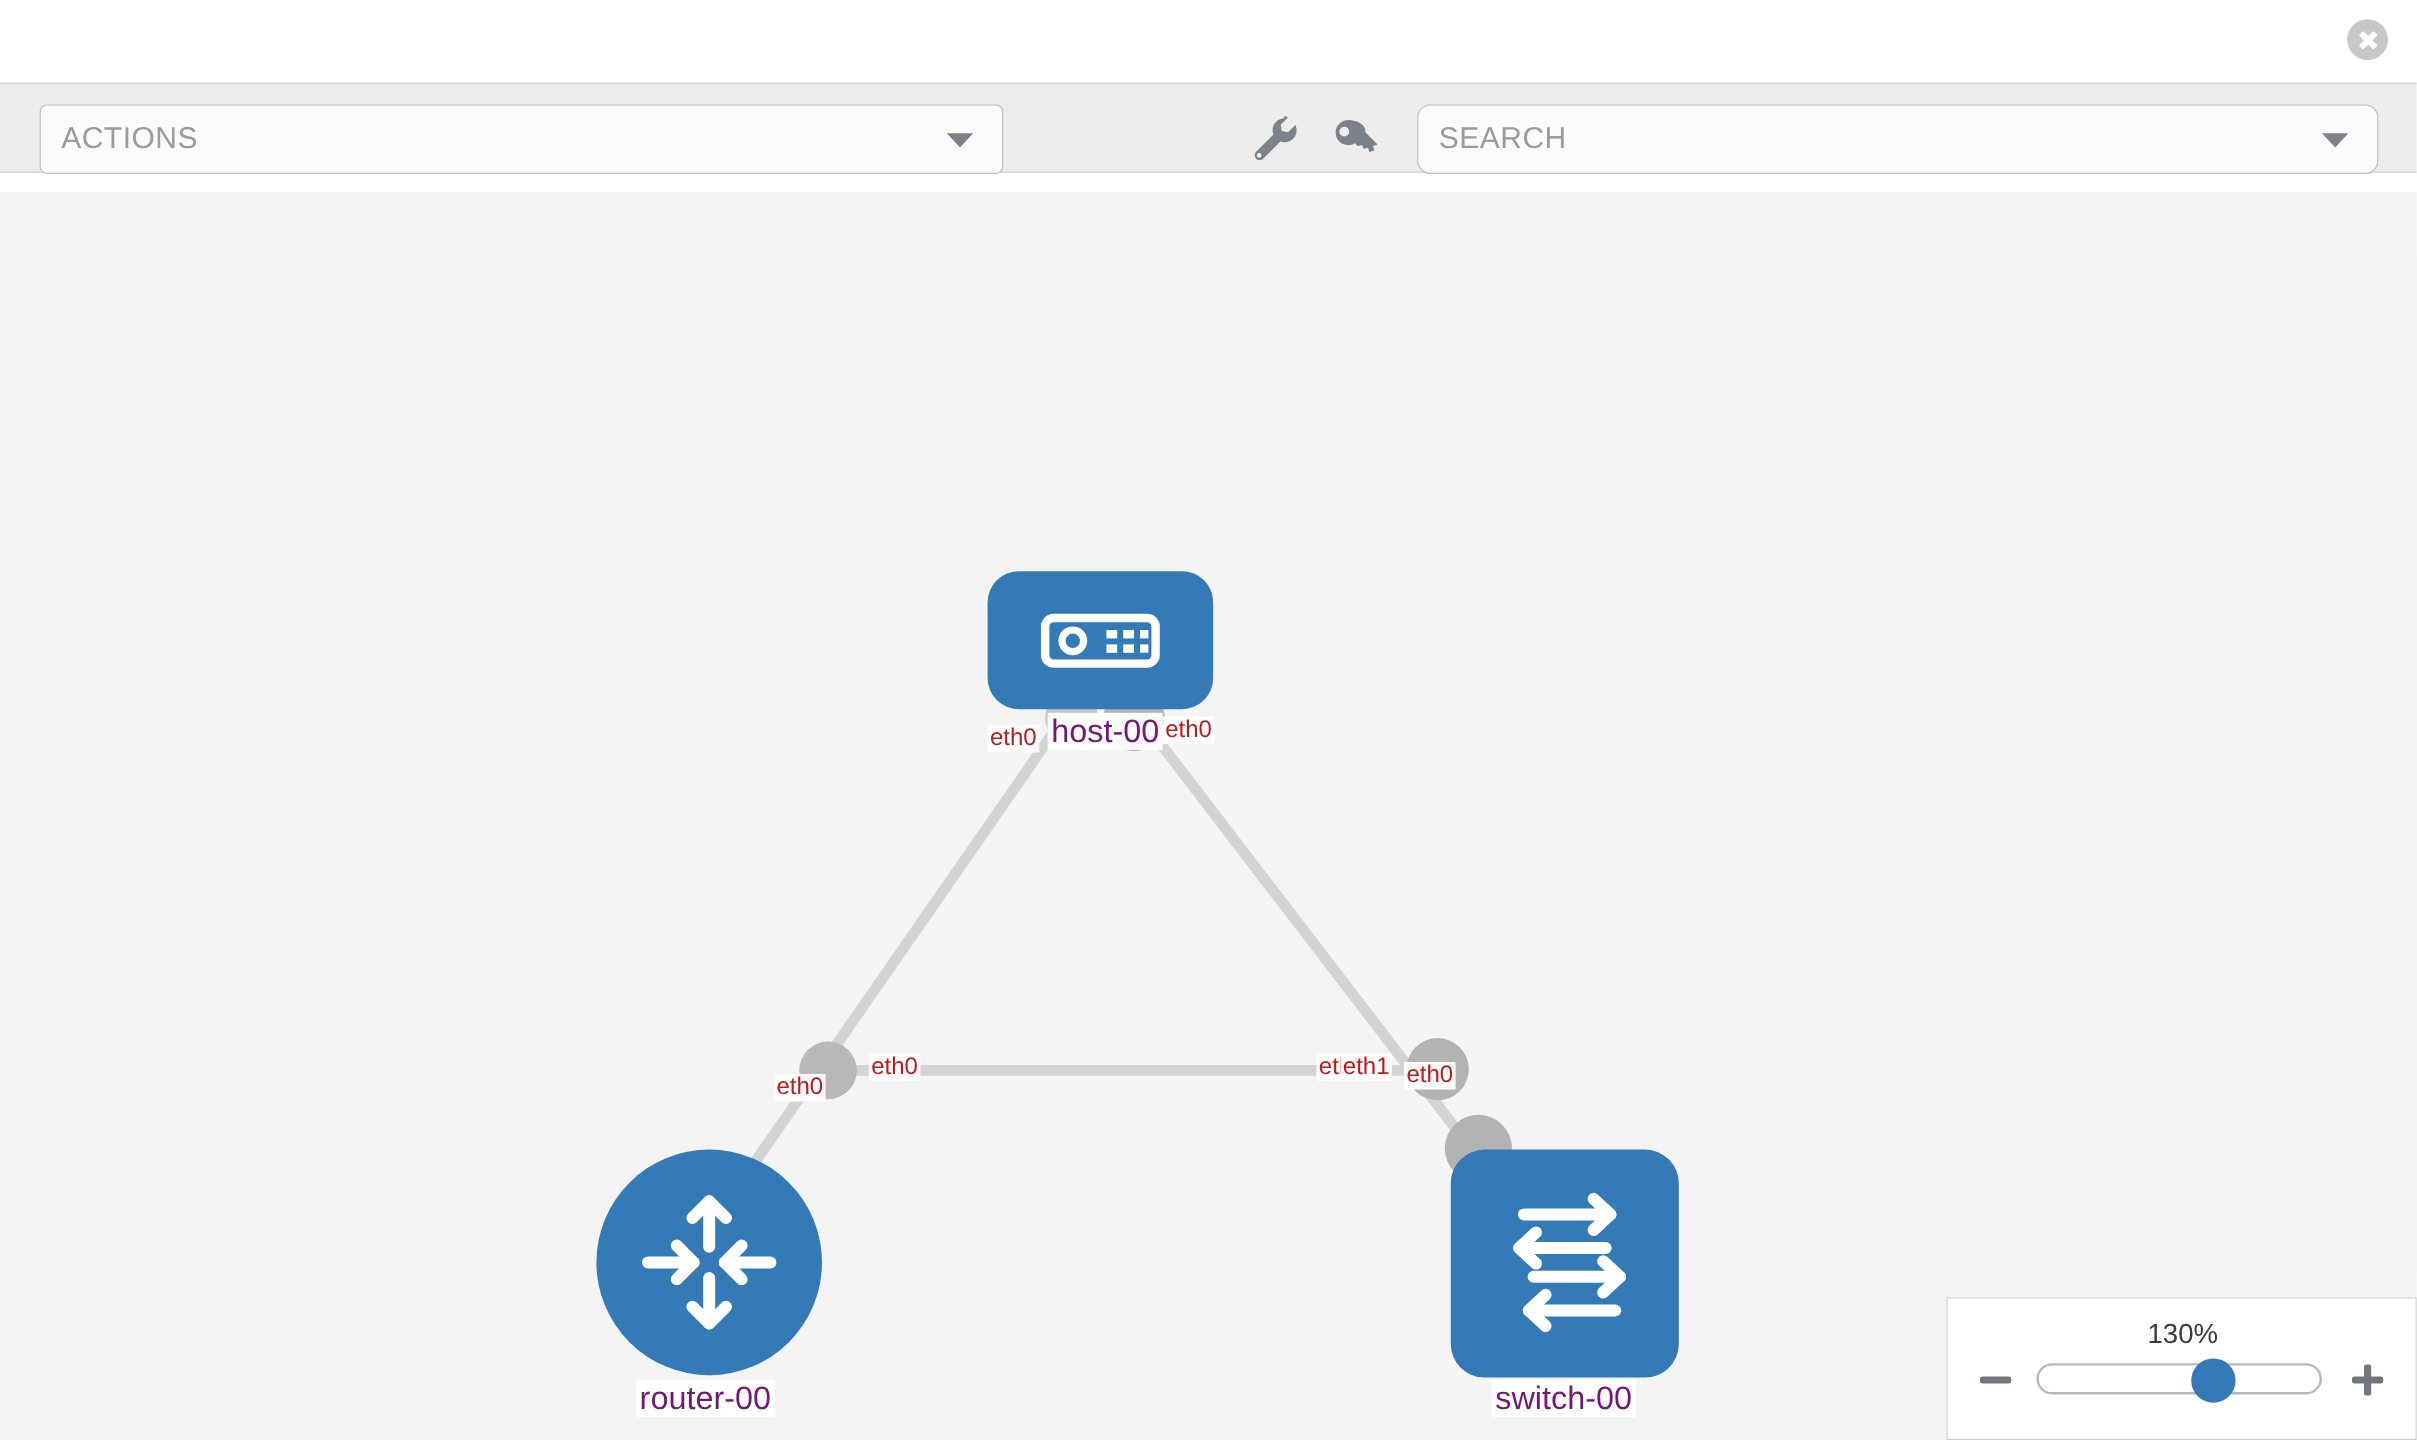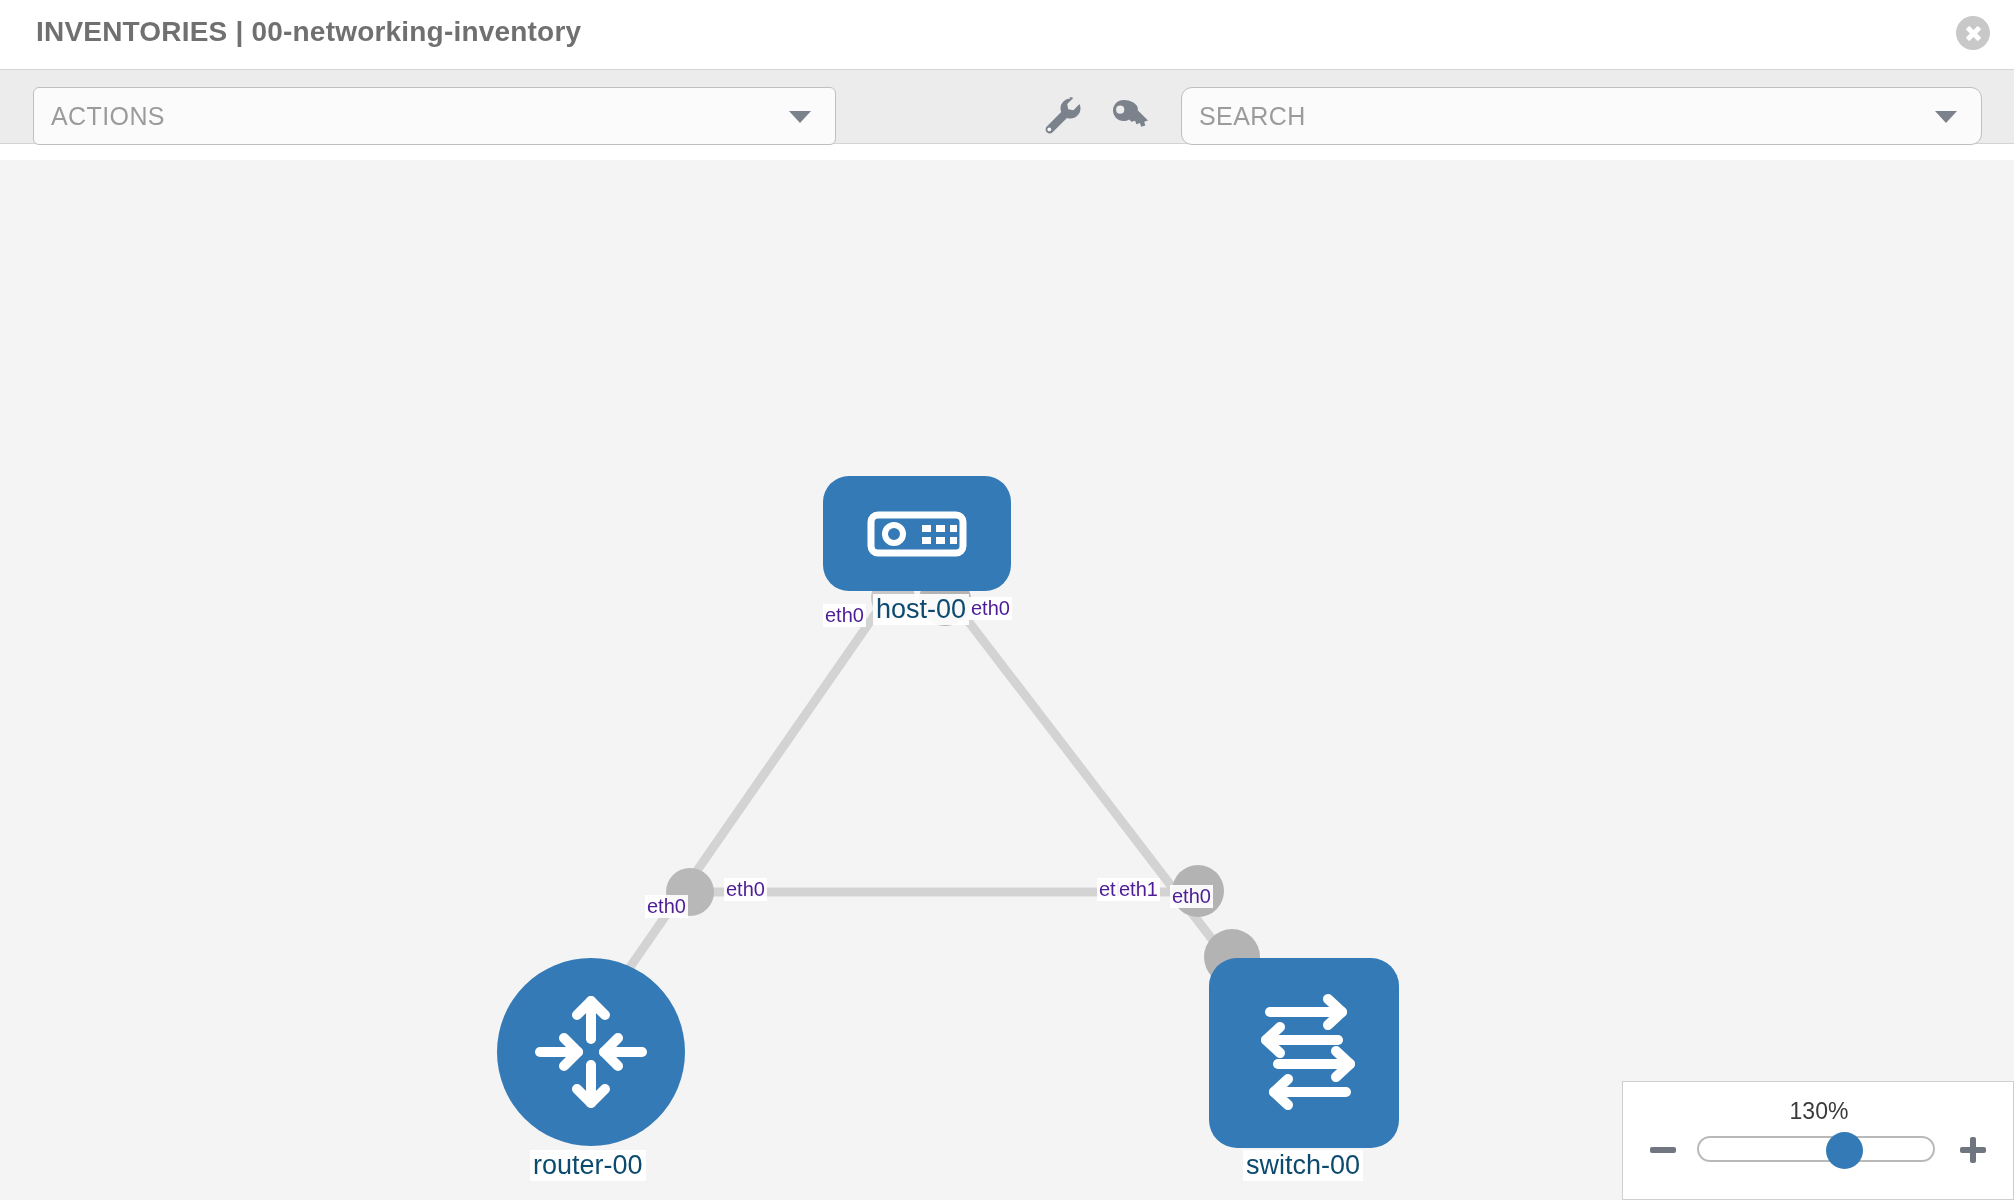--- a/index.html
+++ b/index.html
@@ -143,29 +143,29 @@
   .node-shape {
     position: absolute;
     background: #337ab7;
     display: flex;
     align-items: center;
     justify-content: center;
   }
   .node-label {
     position: absolute;
     font-size: 27px;
-    color: #0c4a6e;
+    color: #701a75;
     background: rgba(255,255,255,0.92);
     padding: 0 3px;
     white-space: nowrap;
   }
   .iface-label {
     position: absolute;
     font-size: 20px;
-    color: #4c1d95;
+    color: #b91c1c;
     background: rgba(255,255,255,0.92);
     padding: 0 2px;
     white-space: nowrap;
   }
 
   
   #node-host .node-shape {
     left: 0; top: 0;
     width: 188px;
     height: 115px;
@@ -250,21 +250,20 @@
     border-radius: 50%;
     background: #337ab7;
     margin-left: -18px;
     cursor: pointer;
   }
 </style>
 </head>
 <body>
 
 <div class="header">
-  <div class="header-title">INVENTORIES | 00-networking-inventory</div>
   <div class="close-btn"></div>
 </div>
 
 <div class="toolbar">
 
   <div class="select-box" id="actions-select">
     <span class="sel-text">ACTIONS</span>
     <span class="caret"></span>
   </div>
 

